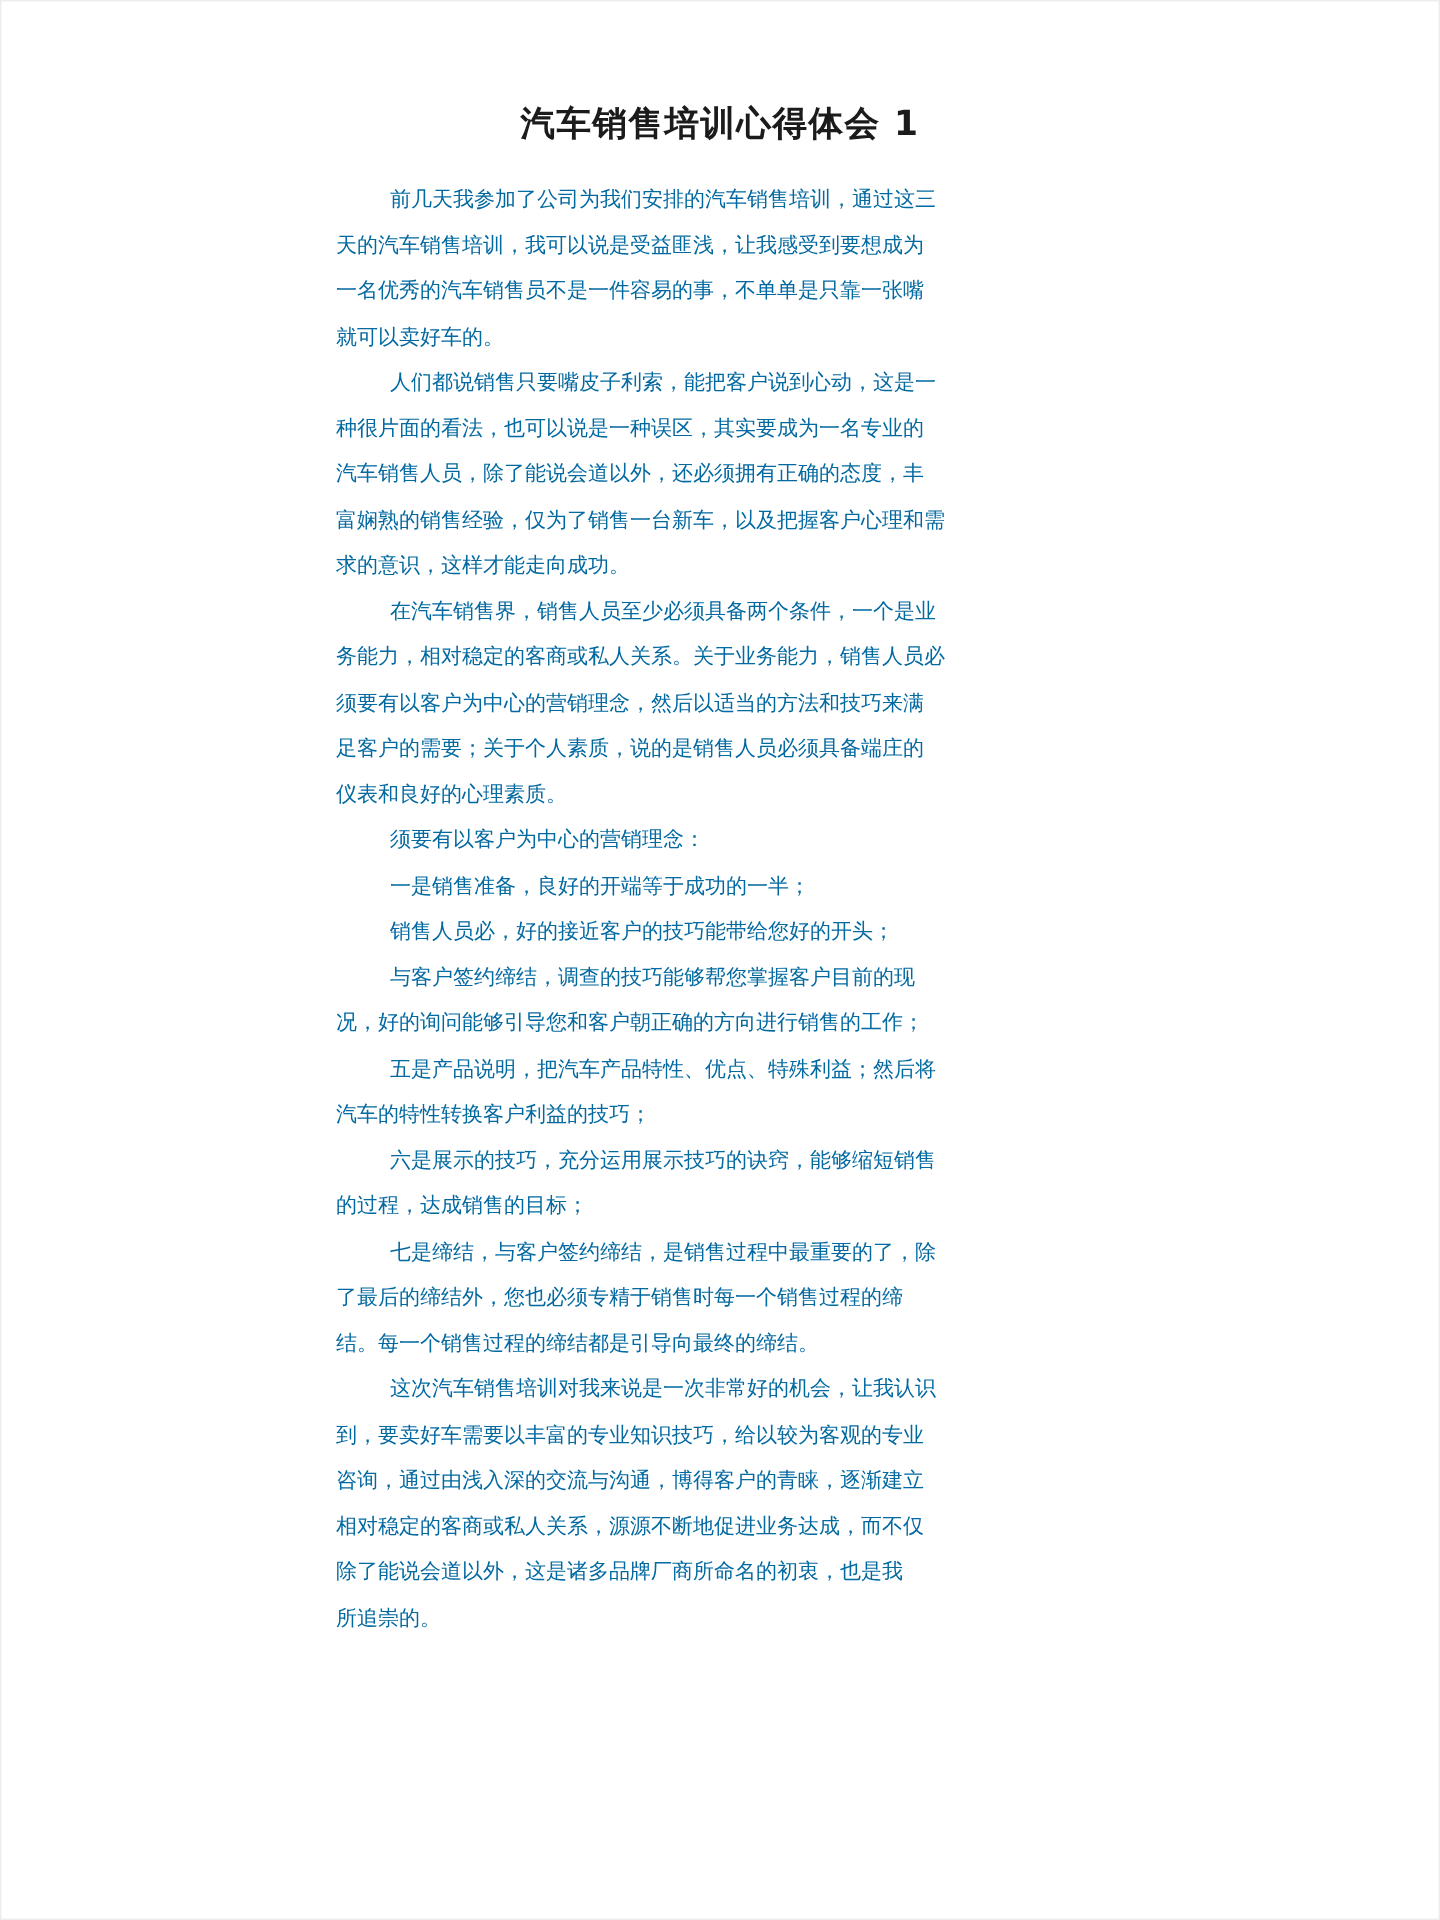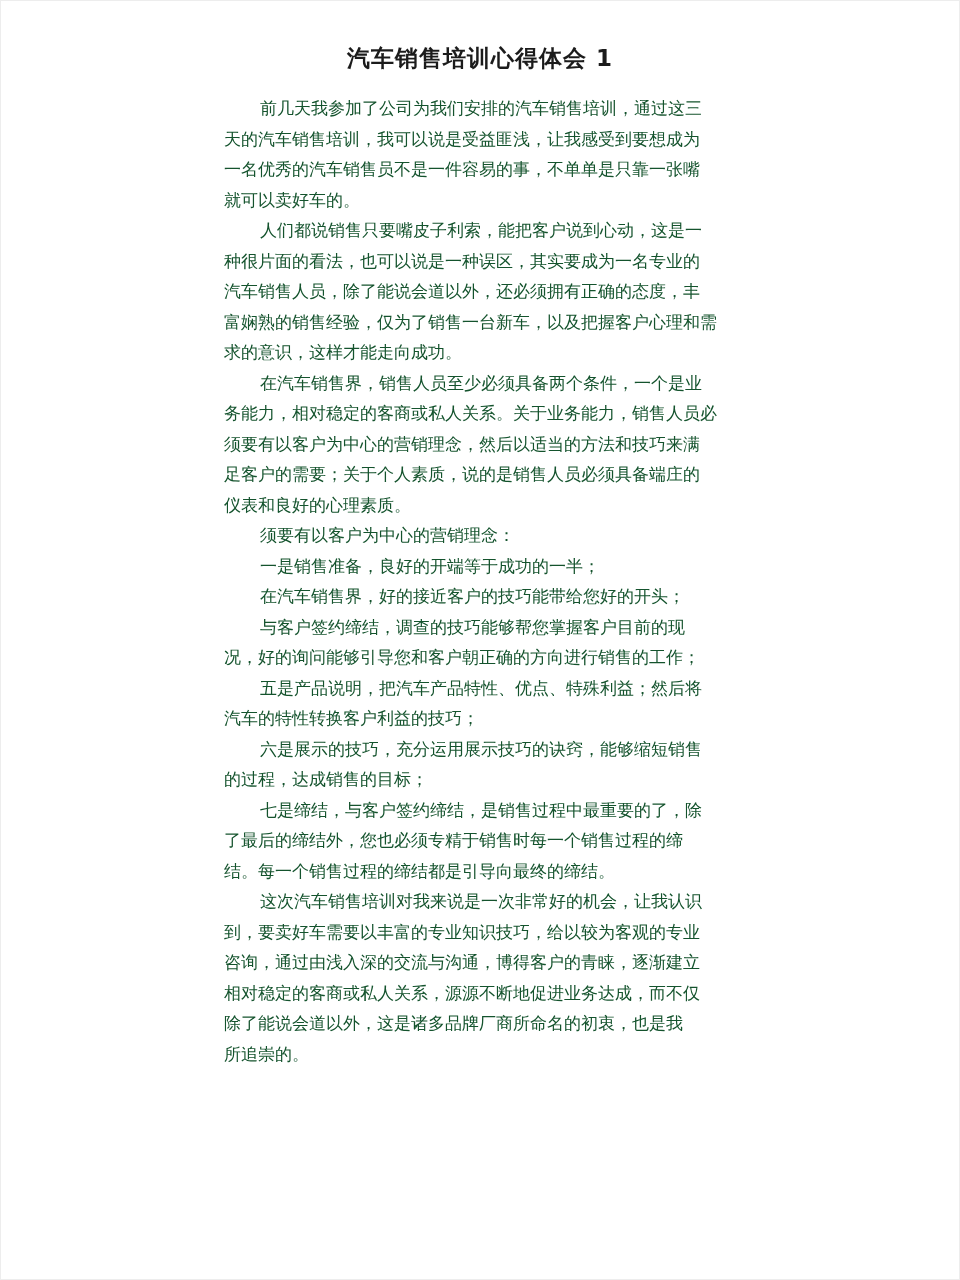--- a/index.html
+++ b/index.html
@@ -12,35 +12,35 @@
     width: 960px;
     height: 1280px;
     box-sizing: border-box;
     background: #ffffff;
     border: 1px solid #ededed;
     font-family: "DejaVu Sans", "Liberation Sans", sans-serif;
     overflow: hidden;
   }
   .doc-title {
     margin: 0;
-    padding-top: 42px;
+    padding-top: 67px;
     text-align: center;
     font-size: 23px;
     line-height: 30px;
     font-weight: bold;
     color: #1b1b1b;
     letter-spacing: 1px;
   }
   .doc-body {
     margin-top: 20px;
     margin-left: 223px;
     width: 510px;
-    font-size: 17px;
+    font-size: 14px;
     line-height: 30.5px;
-    color: #14532d;
+    color: #0369a1;
     text-align: left;
   }
   .para {
     margin: 0;
     padding: 0;
     text-indent: 36px;        
     white-space: pre-line;    
   }
 </style>
 </head>
@@ -58,21 +58,21 @@
 汽车销售人员，除了能说会道以外，还必须拥有正确的态度，丰
 富娴熟的销售经验，仅为了销售一台新车，以及把握客户心理和需
 求的意识，这样才能走向成功。</p>
       <p class="para">在汽车销售界，销售人员至少必须具备两个条件，一个是业
 务能力，相对稳定的客商或私人关系。关于业务能力，销售人员必
 须要有以客户为中心的营销理念，然后以适当的方法和技巧来满
 足客户的需要；关于个人素质，说的是销售人员必须具备端庄的
 仪表和良好的心理素质。</p>
       <p class="para">须要有以客户为中心的营销理念：</p>
       <p class="para">一是销售准备，良好的开端等于成功的一半；</p>
-      <p class="para">在汽车销售界，好的接近客户的技巧能带给您好的开头；</p>
+      <p class="para">销售人员必，好的接近客户的技巧能带给您好的开头；</p>
       <p class="para">与客户签约缔结，调查的技巧能够帮您掌握客户目前的现
 况，好的询问能够引导您和客户朝正确的方向进行销售的工作；</p>
       <p class="para">五是产品说明，把汽车产品特性、优点、特殊利益；然后将
 汽车的特性转换客户利益的技巧；</p>
       <p class="para">六是展示的技巧，充分运用展示技巧的诀窍，能够缩短销售
 的过程，达成销售的目标；</p>
       <p class="para">七是缔结，与客户签约缔结，是销售过程中最重要的了，除
 了最后的缔结外，您也必须专精于销售时每一个销售过程的缔
 结。每一个销售过程的缔结都是引导向最终的缔结。</p>
       <p class="para">这次汽车销售培训对我来说是一次非常好的机会，让我认识

